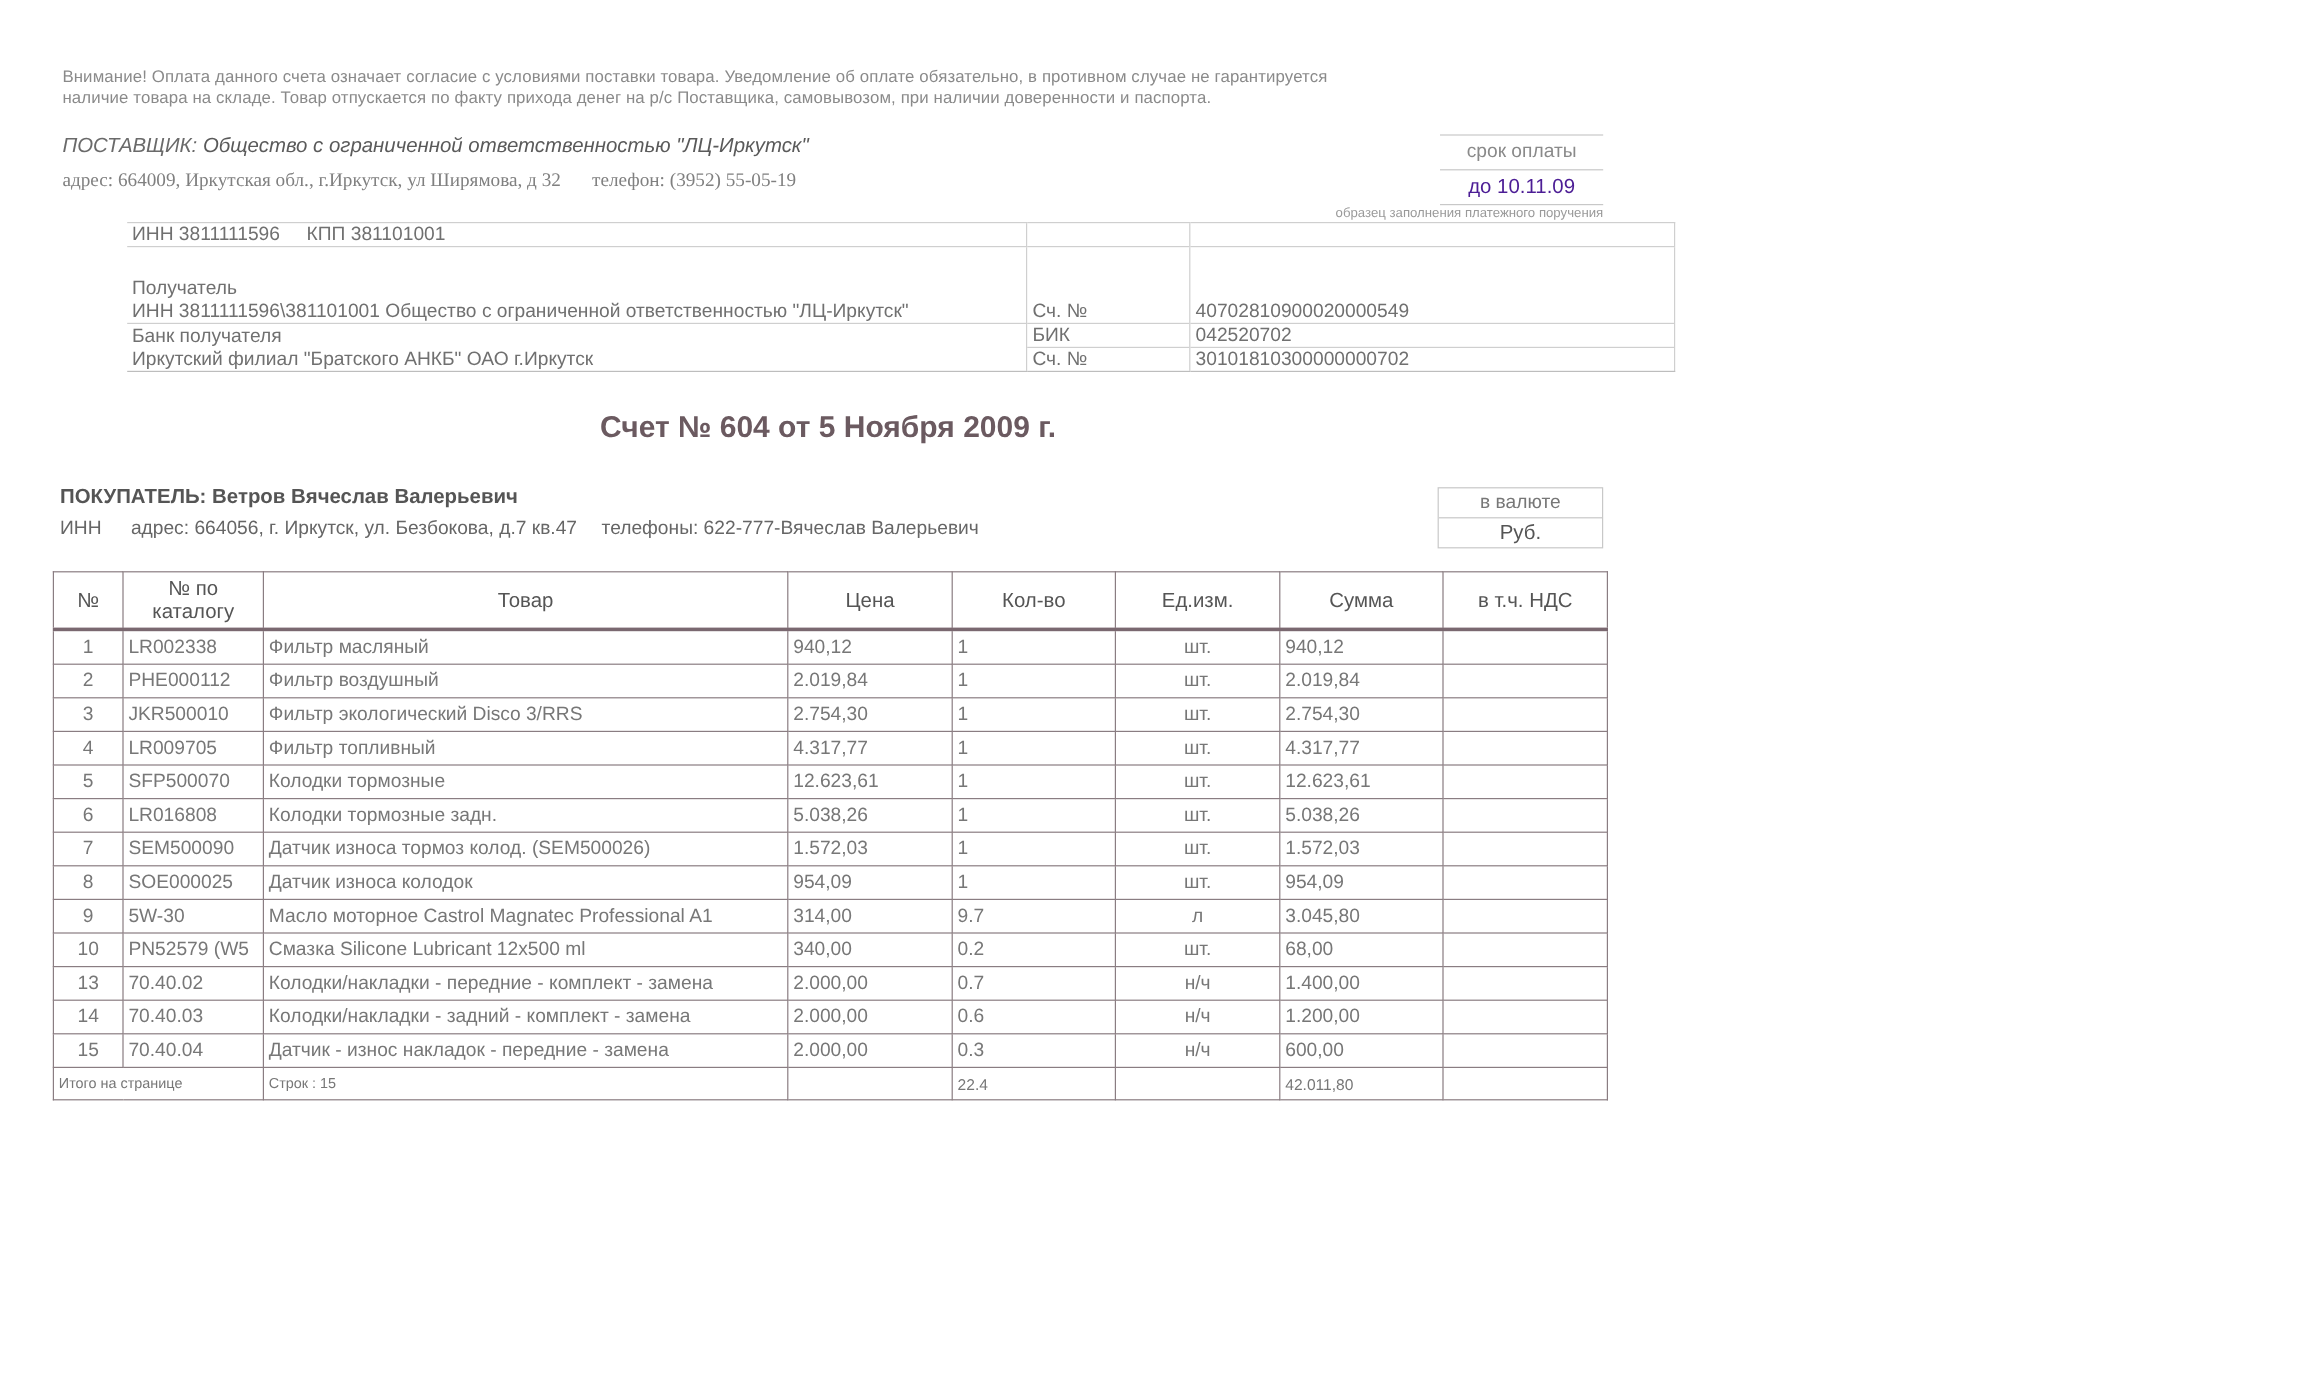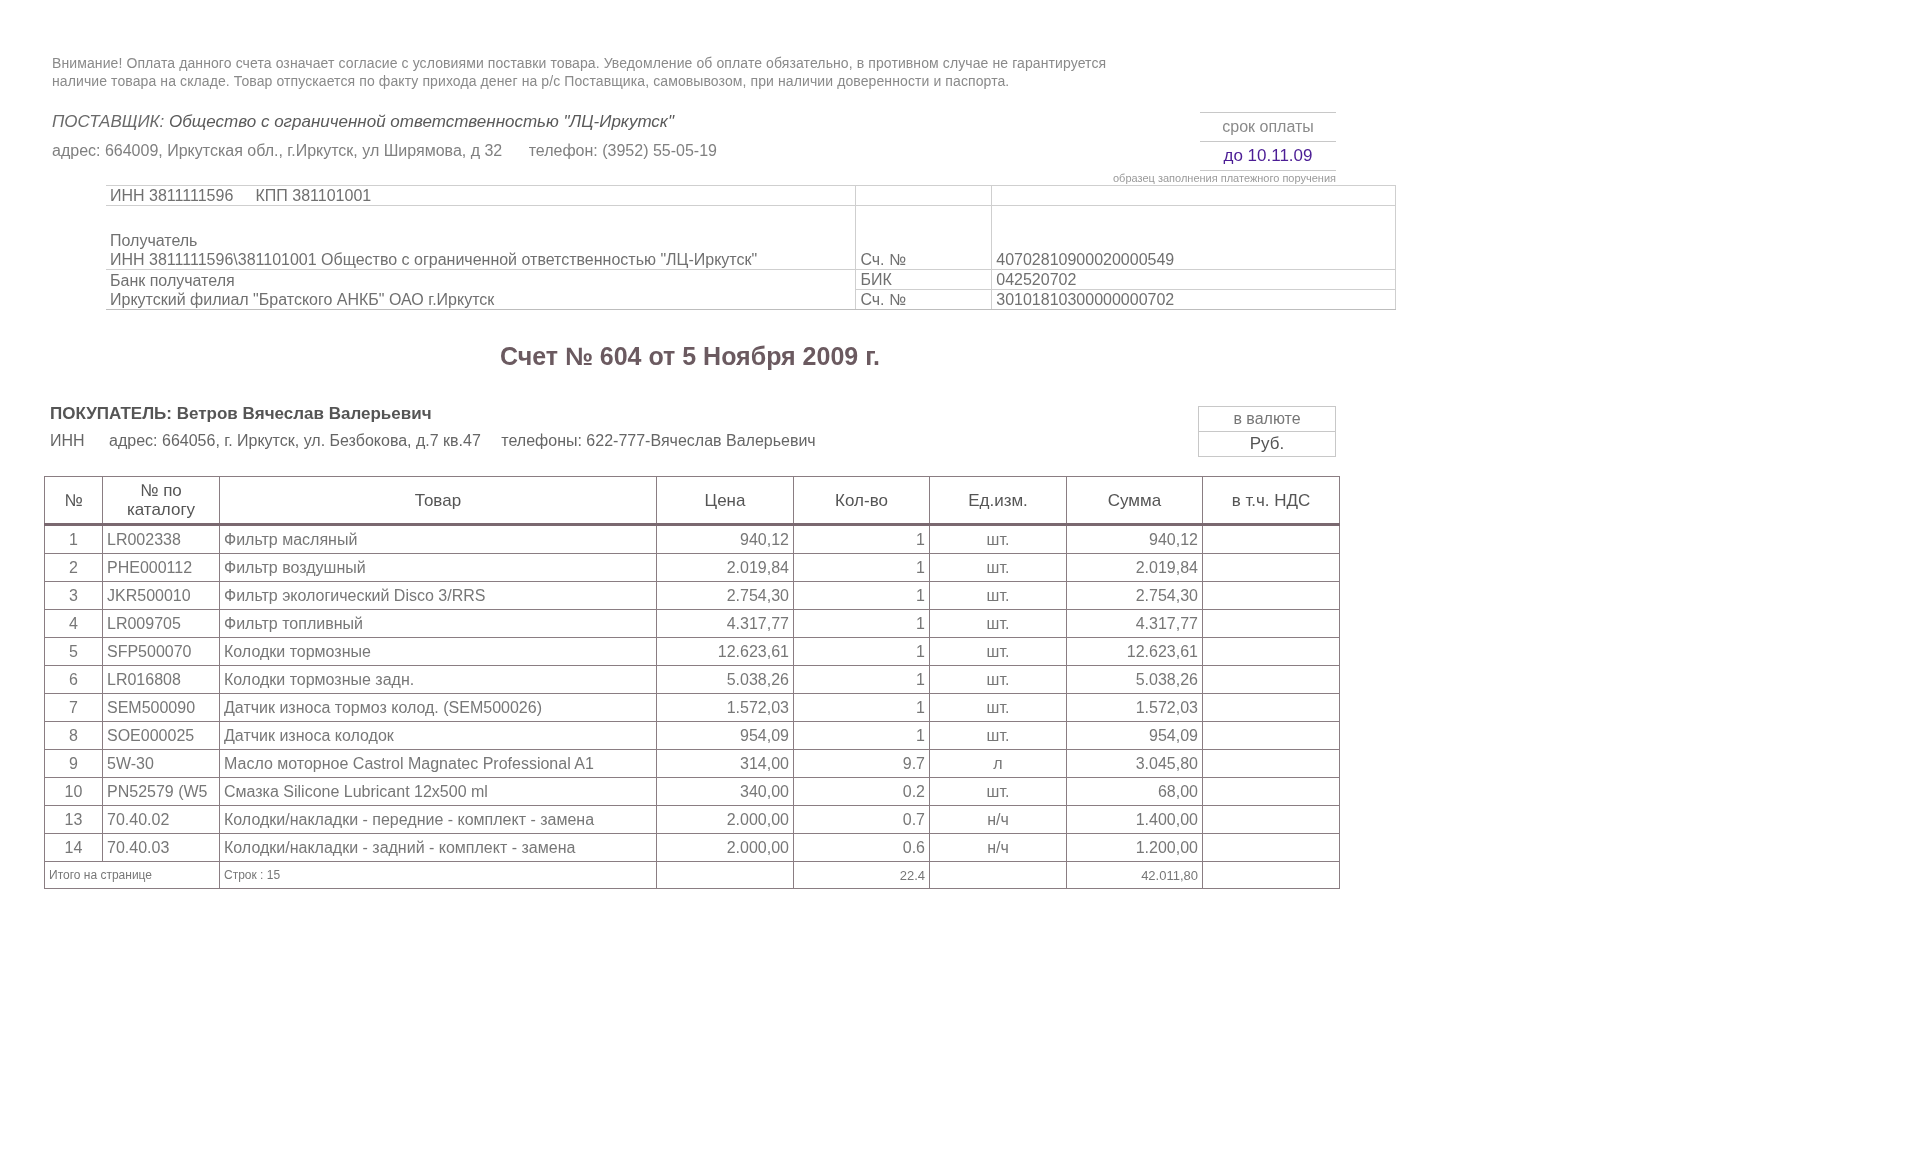--- a/index.html
+++ b/index.html
@@ -4,21 +4,21 @@
 <style>
   html, body { margin:0; padding:0; }
   body {
     width:1920px; height:1166px; background:#ffffff; position:relative; overflow:hidden;
     font-family:"Liberation Sans", sans-serif; color:#555;
   }
   .abs { position:absolute; }
   .notice { left:52px; top:54px; width:1300px; font-size:14px; line-height:18px; color:#8a8a8a; letter-spacing:0.1px; }
   .supplier-line { left:52px; top:112px; font-size:17px; color:#5a5a5a; white-space:nowrap;font-style:italic; }
   .supplier-line .lbl { color:#6a6a6a; }
-  .supplier-addr { left:52px; top:142px; font-size:16px; color:#808080; white-space:nowrap; }
+  .supplier-addr { left:52px; top:142px; font-size:16px; color:#808080; white-space:nowrap;font-family:Liberation Serif, serif; }
   .supplier-addr .tel { margin-left:22px; }
 
   .due-box { left:1200px; top:112px; width:136px; border-top:1px solid #c8c8c8; }
   .due-box div { height:28px; line-height:28px; text-align:center; border-bottom:1px solid #c8c8c8; font-size:16px; }
   .due-box .h { color:#8a8a8a; }
   .due-box .v { color:#4c1d95; font-size:17px; }
   .sample-note { left:1060px; top:172px; width:276px; text-align:right; font-size:11px; color:#9a9a9a; }
 
   table.bank { position:absolute; left:58px; top:185px; width:1290px; border-collapse:collapse; font-size:16px; color:#707070;margin-left:48px; }
   table.bank td { border-top:1px solid #cfcfcf; padding:0 4px; vertical-align:bottom; line-height:19px; }
@@ -37,21 +37,21 @@
   .cur-box { left:1198px; top:406px; width:136px; border:1px solid #c8c8c8; }
   .cur-box div { height:24px; line-height:24px; text-align:center; font-size:16px; }
   .cur-box .h { color:#777; border-bottom:1px solid #c8c8c8; }
   .cur-box .v { color:#555; font-size:17px; }
 
   table.items { position:absolute; left:44px; top:476px; border-collapse:collapse; font-size:16px; color:#777; table-layout:fixed; }
   table.items th, table.items td { border:1px solid #8a7d82; padding:0 4px; height:27px; white-space:nowrap; overflow:hidden; }
   table.items th { height:46px; font-weight:normal; color:#555; font-size:17px; line-height:19px; }
   table.items thead tr { border-bottom:3px solid #7a6870; }
   table.items td.num { text-align:center; }
-  table.items td.r { text-align:right;border-radius:12px; }
+  table.items td.r { text-align:left;border-radius:12px; }
   table.items td.c { text-align:center; }
   table.items tr.total td { font-size:12px; height:26px; }
   table.items tr.total td.r { font-size:13px; }
 </style>
 </head>
 <body>
 
 <div class="abs notice">
   <div>Внимание! Оплата данного счета означает согласие с условиями поставки товара. Уведомление об оплате обязательно, в противном случае не гарантируется</div>
   <div>наличие товара на складе. Товар отпускается по факту прихода денег на р/с Поставщика, самовывозом, при наличии доверенности и паспорта.</div>
@@ -259,20 +259,30 @@
       <tr>
         <td class="num">14</td>
         <td>70.40.03</td>
         <td>Колодки/накладки - задний - комплект - замена</td>
         <td class="r">2.000,00</td>
         <td class="r">0.6</td>
         <td class="c">н/ч</td>
         <td class="r">1.200,00</td>
         <td></td>
       </tr>
+      <tr>
+        <td class="num">15</td>
+        <td>70.40.04</td>
+        <td>Датчик - износ накладок - передние - замена</td>
+        <td class="r">2.000,00</td>
+        <td class="r">0.3</td>
+        <td class="c">н/ч</td>
+        <td class="r">600,00</td>
+        <td></td>
+      </tr>
     </tbody>
   <tfoot>
     <tr class="total">
       <td colspan="2">Итого на странице</td>
       <td>Строк : 15</td>
       <td></td>
       <td class="r">22.4</td>
       <td></td>
       <td class="r">42.011,80</td>
       <td></td>

